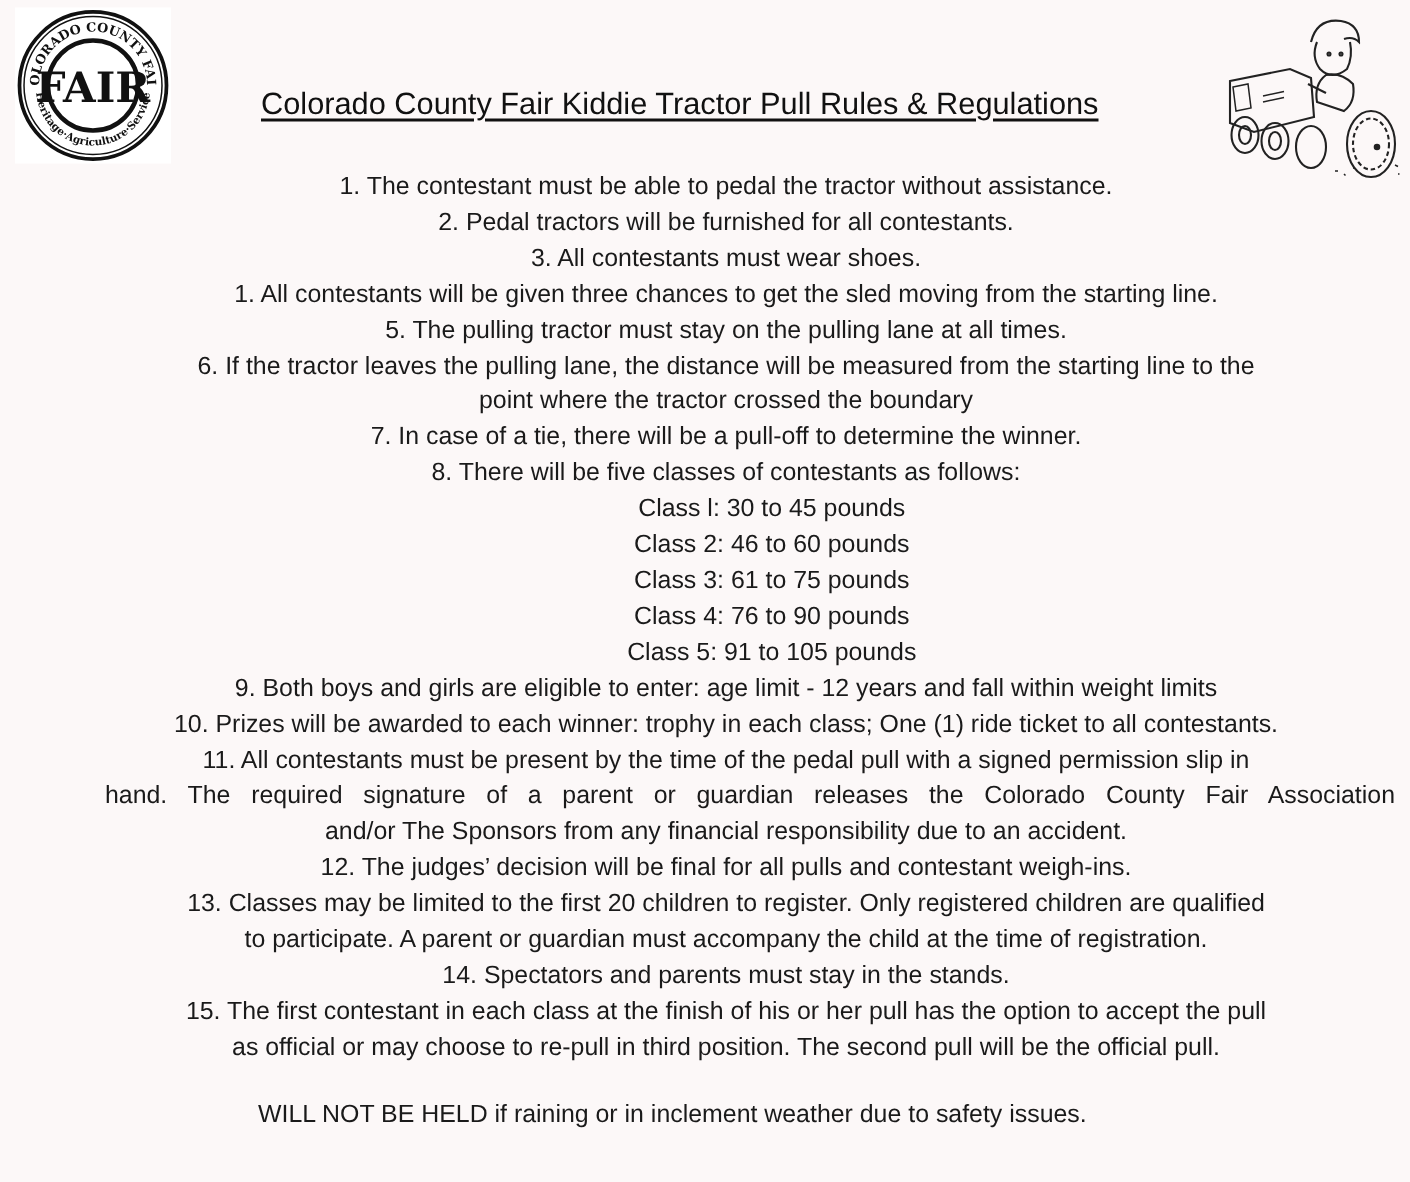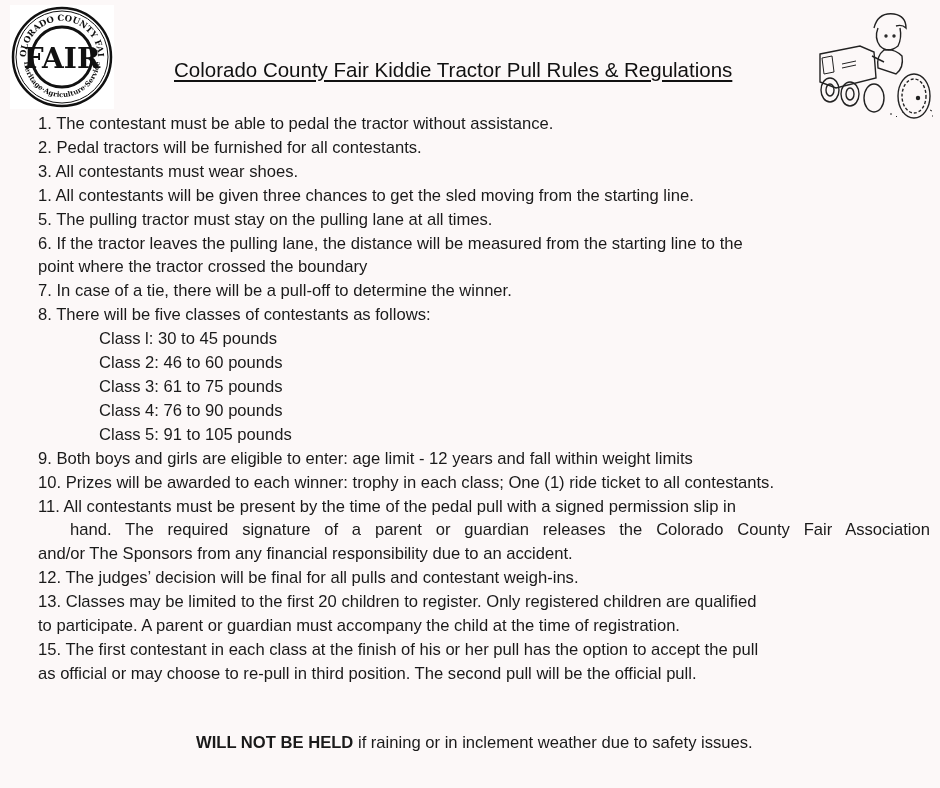--- a/index.html
+++ b/index.html
@@ -5,25 +5,25 @@
   html, body { margin:0; padding:0; }
   body { width:940px; height:788px; background:#fcf8f8; position:relative; overflow:hidden;
          font-family:"Liberation Sans", sans-serif; color:#1a1a1a; }
   .logo { position:absolute; left:10px; top:5px; width:104px; height:104px; background:#fff; }
   .logo svg { width:100%; height:100%; }
   .tractor { position:absolute; left:812px; top:6px; width:126px; height:118px; }
   .tractor svg { width:100%; height:100%; }
   .title { position:absolute; left:174px; top:58px; font-size:20.5px; text-decoration:underline;
            text-underline-offset:3px; text-decoration-thickness:1.5px; color:#111; white-space:nowrap;text-align:center; }
   .rules { position:absolute; left:38px; top:112px; width:892px; font-size:16.6px; line-height:23.9px; }
-  .rules div { white-space:nowrap; }
+  .rules div { white-space:nowrap;text-align:center; }
   .rules .justify { text-align:justify; text-align-last:left; white-space:normal;margin-left:32px; }
   .rules .class-item { padding-left:61px; }
   .notice { position:absolute; left:172px; top:733px; font-size:16.6px; white-space:nowrap; }
-  .notice b { font-weight:700;margin-left:24px; }
+  .notice b { font-weight:400; }
 </style>
 </head>
 <body>
 
 <div class="logo">
   <svg viewBox="0 0 104 104">
     <defs>
       <path id="arcTop" d="M 16 52 A 36 36 0 0 1 88 52"></path>
       <path id="arcBot" d="M 14 54 A 38 38 0 0 0 90 54"></path>
     </defs>
@@ -86,19 +86,20 @@
   <div class="class-item">Class 4: 76 to 90 pounds</div>
   <div class="class-item">Class 5: 91 to 105 pounds</div>
   <div>9. Both boys and girls are eligible to enter: age limit - 12 years and fall within weight limits</div>
   <div>10. Prizes will be awarded to each winner: trophy in each class; One (1) ride ticket to all contestants.</div>
   <div>11. All contestants must be present by the time of the pedal pull with a signed permission slip in</div>
   <div class="justify" style="text-align-last: justify;">hand. The required signature of a parent or guardian releases the Colorado County Fair Association</div>
   <div>and/or The Sponsors from any financial responsibility due to an accident.</div>
   <div>12. The judges’ decision will be final for all pulls and contestant weigh-ins.</div>
   <div>13. Classes may be limited to the first 20 children to register. Only registered children are qualified</div>
   <div>to participate. A parent or guardian must accompany the child at the time of registration.</div>
+  <div>14. Spectators and parents must stay in the stands.</div>
   <div>15. The first contestant in each class at the finish of his or her pull has the option to accept the pull</div>
   <div>as official or may choose to re-pull in third position. The second pull will be the official pull.</div>
 </div>
 
 <div class="notice">
   <b>WILL NOT BE HELD</b><span> if raining or in inclement weather due to safety issues.</span>
 </div>
 
 </body></html>

